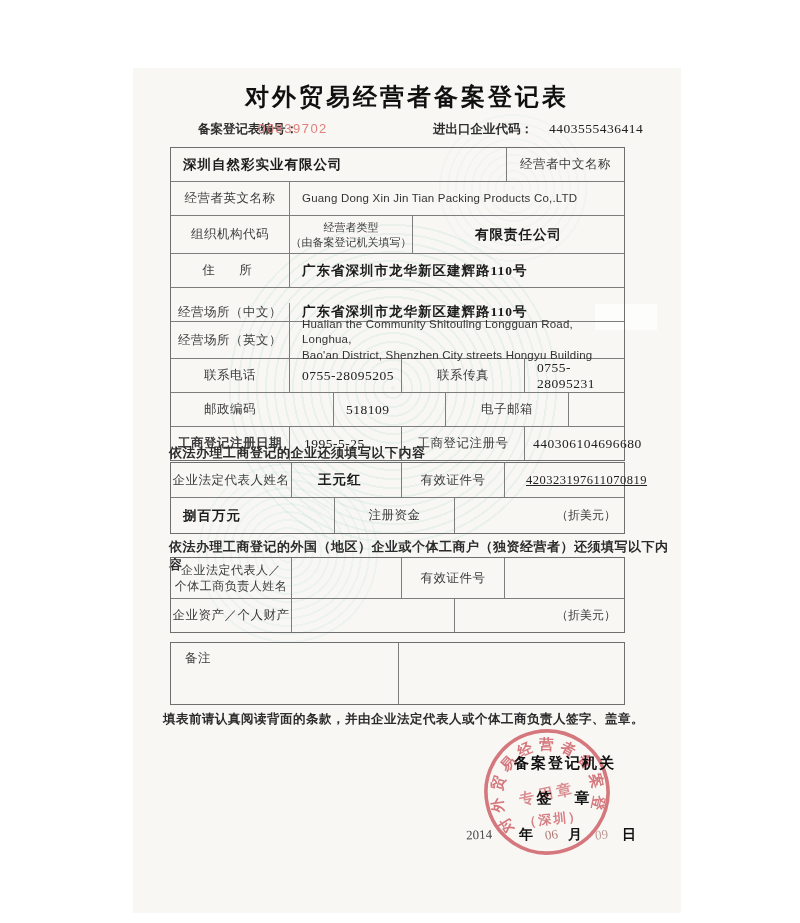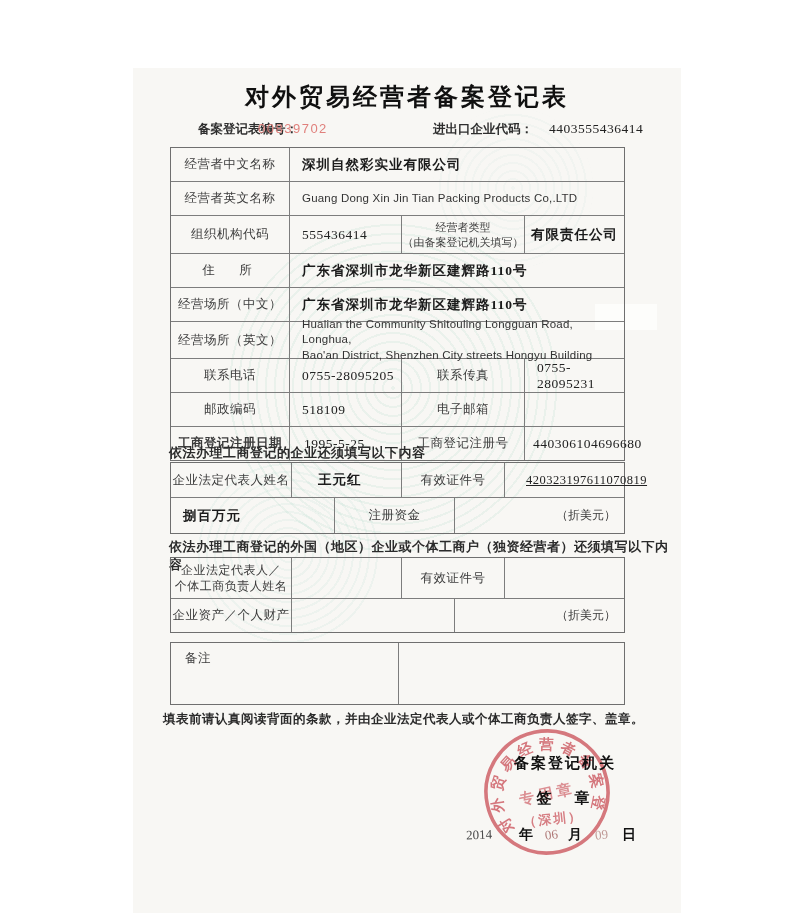--- a/index.html
+++ b/index.html
@@ -78,60 +78,59 @@
 
   <div class="hdr-line">
     <span class="hdr-label hdr-lab1">备案登记表编号：</span>
     <span class="hdr-val1">00839702</span>
     <span class="hdr-label hdr-lab2">进出口企业代码：</span>
     <span class="hdr-val2">4403555436414</span>
   </div>
 
   <div class="tbl" style="top:79px;">
     <div class="trow" style="height:33px;">
+      <div class="cell c-val val-cn" style="flex:1;">深圳自然彩实业有限公司</div>
       <div class="cell c-label" style="width:118px;">经营者中文名称</div>
-      <div class="cell c-val val-cn" style="flex:1;">深圳自然彩实业有限公司</div>
     </div>
     <div class="trow" style="height:33px;">
       <div class="cell c-label" style="width:118px;">经营者英文名称</div>
       <div class="cell c-val val-en" style="flex:1;">Guang Dong Xin Jin Tian Packing Products Co,.LTD</div>
     </div>
     <div class="trow" style="height:37px;">
       <div class="cell c-label" style="width:118px;">组织机构代码</div>
-      <div class="cell c-val val-num" style="width:112px;">555436414</div>
       <div class="cell c-label2" style="width:123px;">
         <span>经营者类型</span>
         <span>（由备案登记机关填写）</span>
       </div>
       <div class="cell val-cn" style="flex:1;">有限责任公司</div>
     </div>
     <div class="trow" style="height:33px;">
       <div class="cell c-label" style="width:118px;letter-spacing:6px;">住　所</div>
       <div class="cell c-val val-cn" style="flex:1;">广东省深圳市龙华新区建辉路110号</div>
     </div>
-    <div class="trow" style="height:33px;">
+    <div class="trow" style="height:33px;align-items:flex-end;">
       <div class="cell c-label" style="width:118px;">经营场所（中文）</div>
       <div class="cell c-val val-cn" style="flex:1;">广东省深圳市龙华新区建辉路110号</div>
     </div>
     <div class="trow" style="height:36px;">
       <div class="cell c-label" style="width:118px;">经营场所（英文）</div>
       <div class="cell c-val val-en two-line" style="flex:1;align-items:flex-start;justify-content:center;">
         <span>Hualian the Community Shitouling Longguan Road, Longhua,</span>
         <span>Bao'an District, Shenzhen City streets Hongyu Building</span>
       </div>
     </div>
     <div class="trow" style="height:33px;">
       <div class="cell c-label" style="width:118px;">联系电话</div>
       <div class="cell c-val val-num" style="width:112px;">0755-28095205</div>
       <div class="cell c-label" style="width:123px;">联系传真</div>
       <div class="cell c-val val-num" style="flex:1;">0755-28095231</div>
     </div>
     <div class="trow" style="height:33px;">
       <div class="cell c-label" style="width:118px;">邮政编码</div>
-      <div class="cell c-val val-num" style="width:112px;">518109</div>
+      <div class="cell c-val val-num" style="width:112px;margin-left:44px;">518109</div>
       <div class="cell c-label" style="width:123px;">电子邮箱</div>
       <div class="cell c-val val-num" style="flex:1;"></div>
     </div>
     <div class="trow" style="height:33px;">
       <div class="cell c-label" style="width:118px;font-weight:bold;">工商登记注册日期</div>
       <div class="cell c-val val-num" style="width:112px;padding-left:14px;">1995-5-25</div>
       <div class="cell c-label" style="width:123px;">工商登记注册号</div>
       <div class="cell c-val val-num" style="flex:1;padding-left:8px;">440306104696680</div>
     </div>
   </div>

